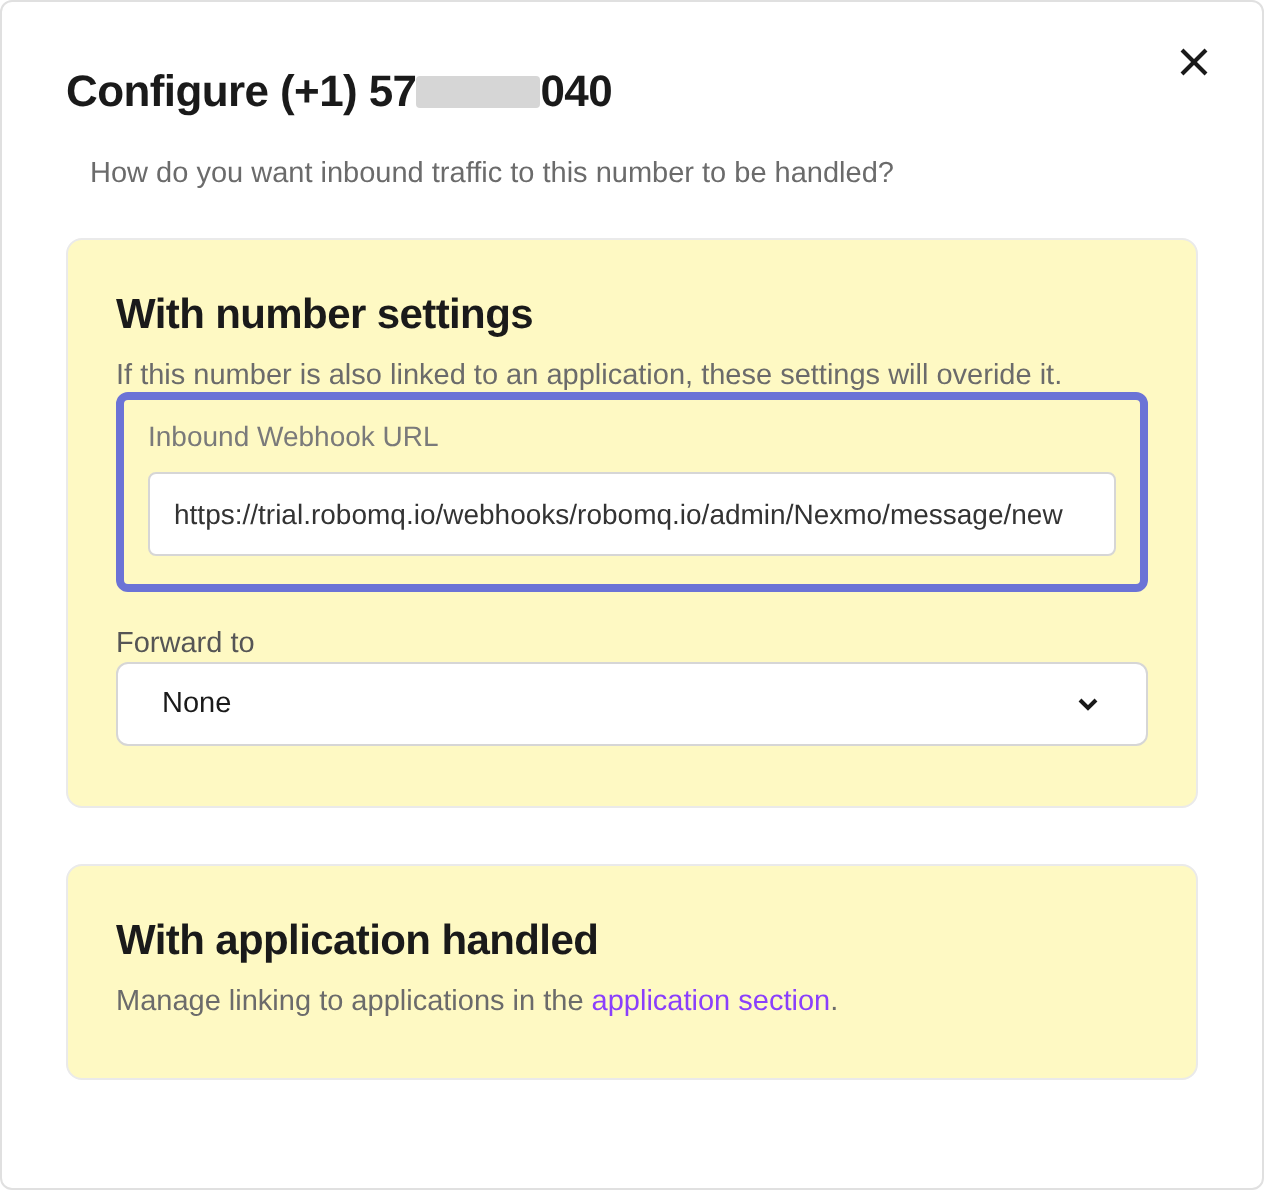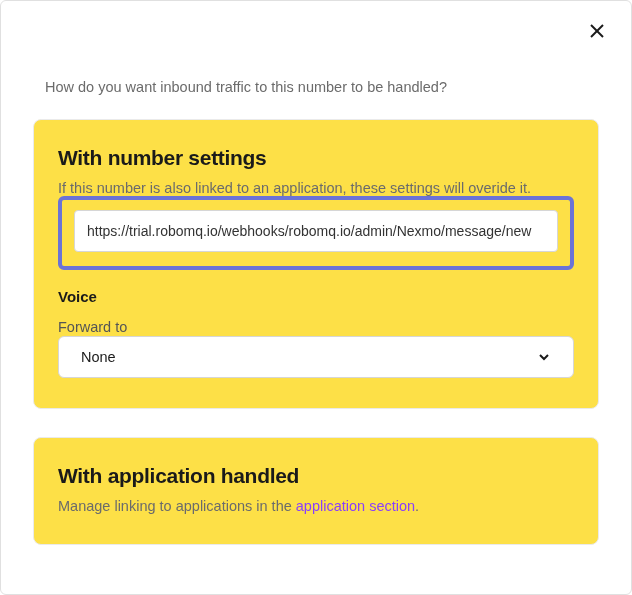--- a/index.html
+++ b/index.html
@@ -61,21 +61,21 @@
   .intro {
     color: #6b6b6b;
     font-size: 14.5px;
     margin: 8px 0 24px 12px;
   }
   .card {
     border: 1px solid #eaeaea;
     border-radius: 8px;
     padding: 26px 24px 30px 24px;
     margin-bottom: 28px;
-    background: #fde047;
+    background: #fef9c3;
   }
   .card h2 {
     font-size: 21px;
     font-weight: 600;
     letter-spacing: -0.3px;
     margin-bottom: 10px;
   }
   .card .sub {
     color: #6b6b6b;
     font-size: 14.5px;
@@ -139,36 +139,41 @@
 
 <div class="modal">
 
   <button class="close-btn">
     <svg viewBox="0 0 16 16" stroke="#1a1a1a" stroke-width="2" fill="none">
       <line x1="2" y1="2" x2="14" y2="14"></line>
         <line x1="14" y1="2" x2="2" y2="14"></line>
     </svg>
   </button>
 
+  <div class="header">
+    <h1>
+      <span>Configure (+1) 57</span><span class="redact"></span><span>040</span>
+    </h1>
+  </div>
 
   <div class="scrollwrap">
 
     <p class="intro">How do you want inbound traffic to this number to be handled?</p>
 
     <div class="card">
       <h2>With number settings</h2>
       <p class="sub">If this number is also linked to an application, these settings will overide it.</p>
 
 
       <div class="highlight-box">
+        <div class="field-label">Inbound Webhook URL</div>
         <input class="text-input" type="text" value="https://trial.robomq.io/webhooks/robomq.io/admin/Nexmo/message/new" style="">
       </div>
 
       <div class="voice-sec">
-        <div class="sec-label">Voice</div>
         <div class="fwd-label">Forward to</div>
         <div class="select">
           <span>None</span>
           <svg class="chev" viewBox="0 0 14 14" fill="none" stroke="#1a1a1a" stroke-width="2">
             <polyline points="3,5 7,9 11,5"></polyline>
           </svg>
         </div>
       </div>
     </div>
 

